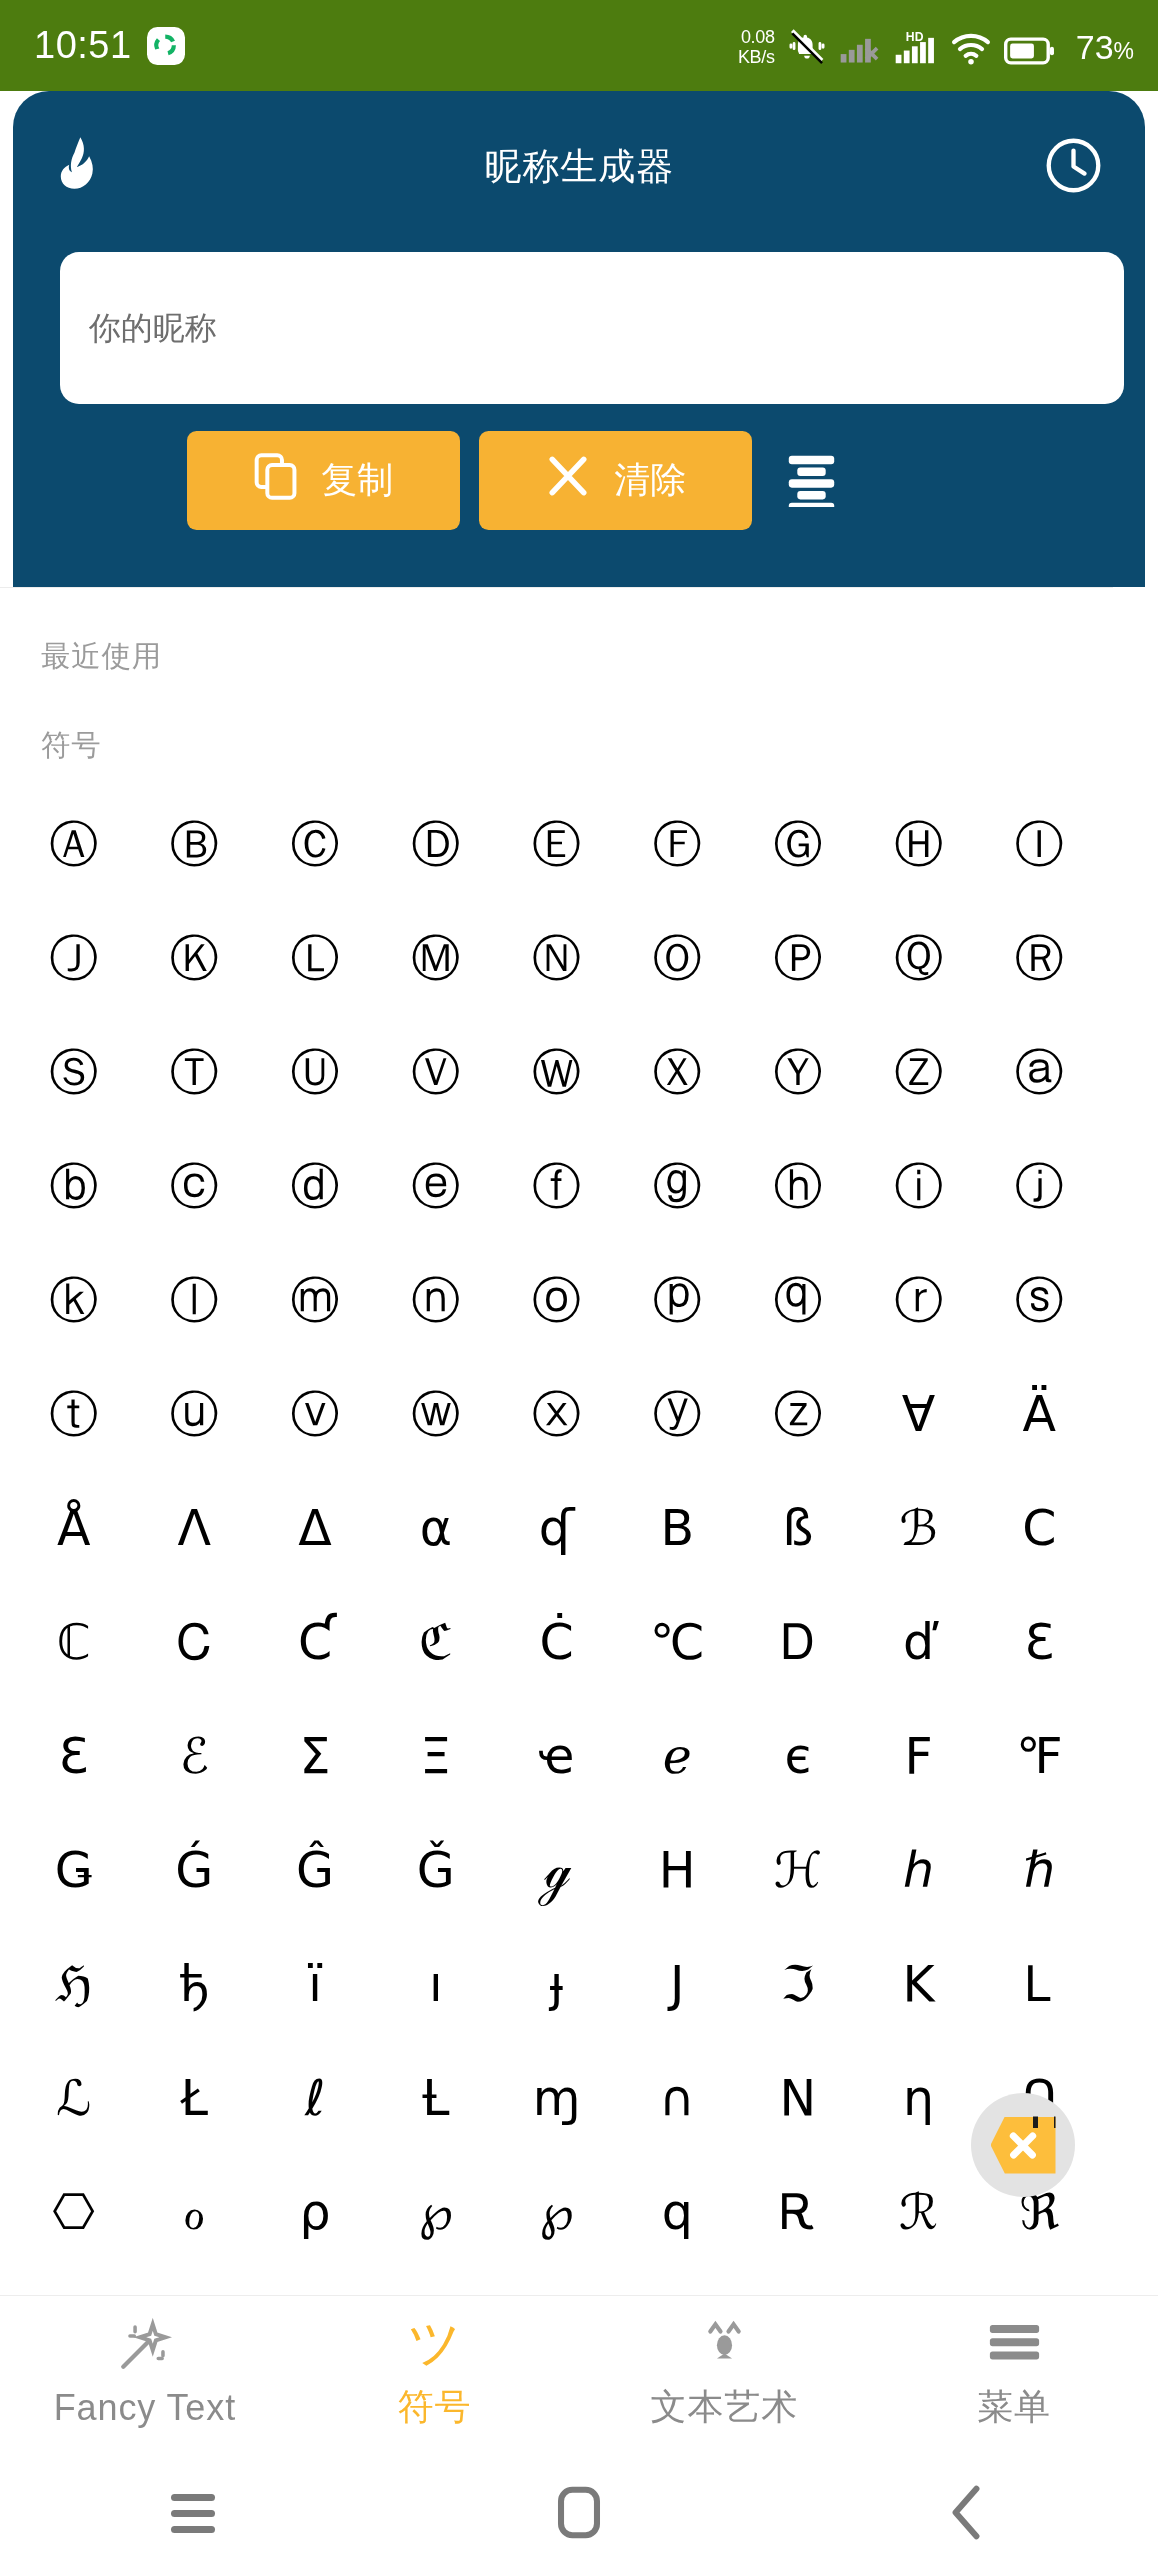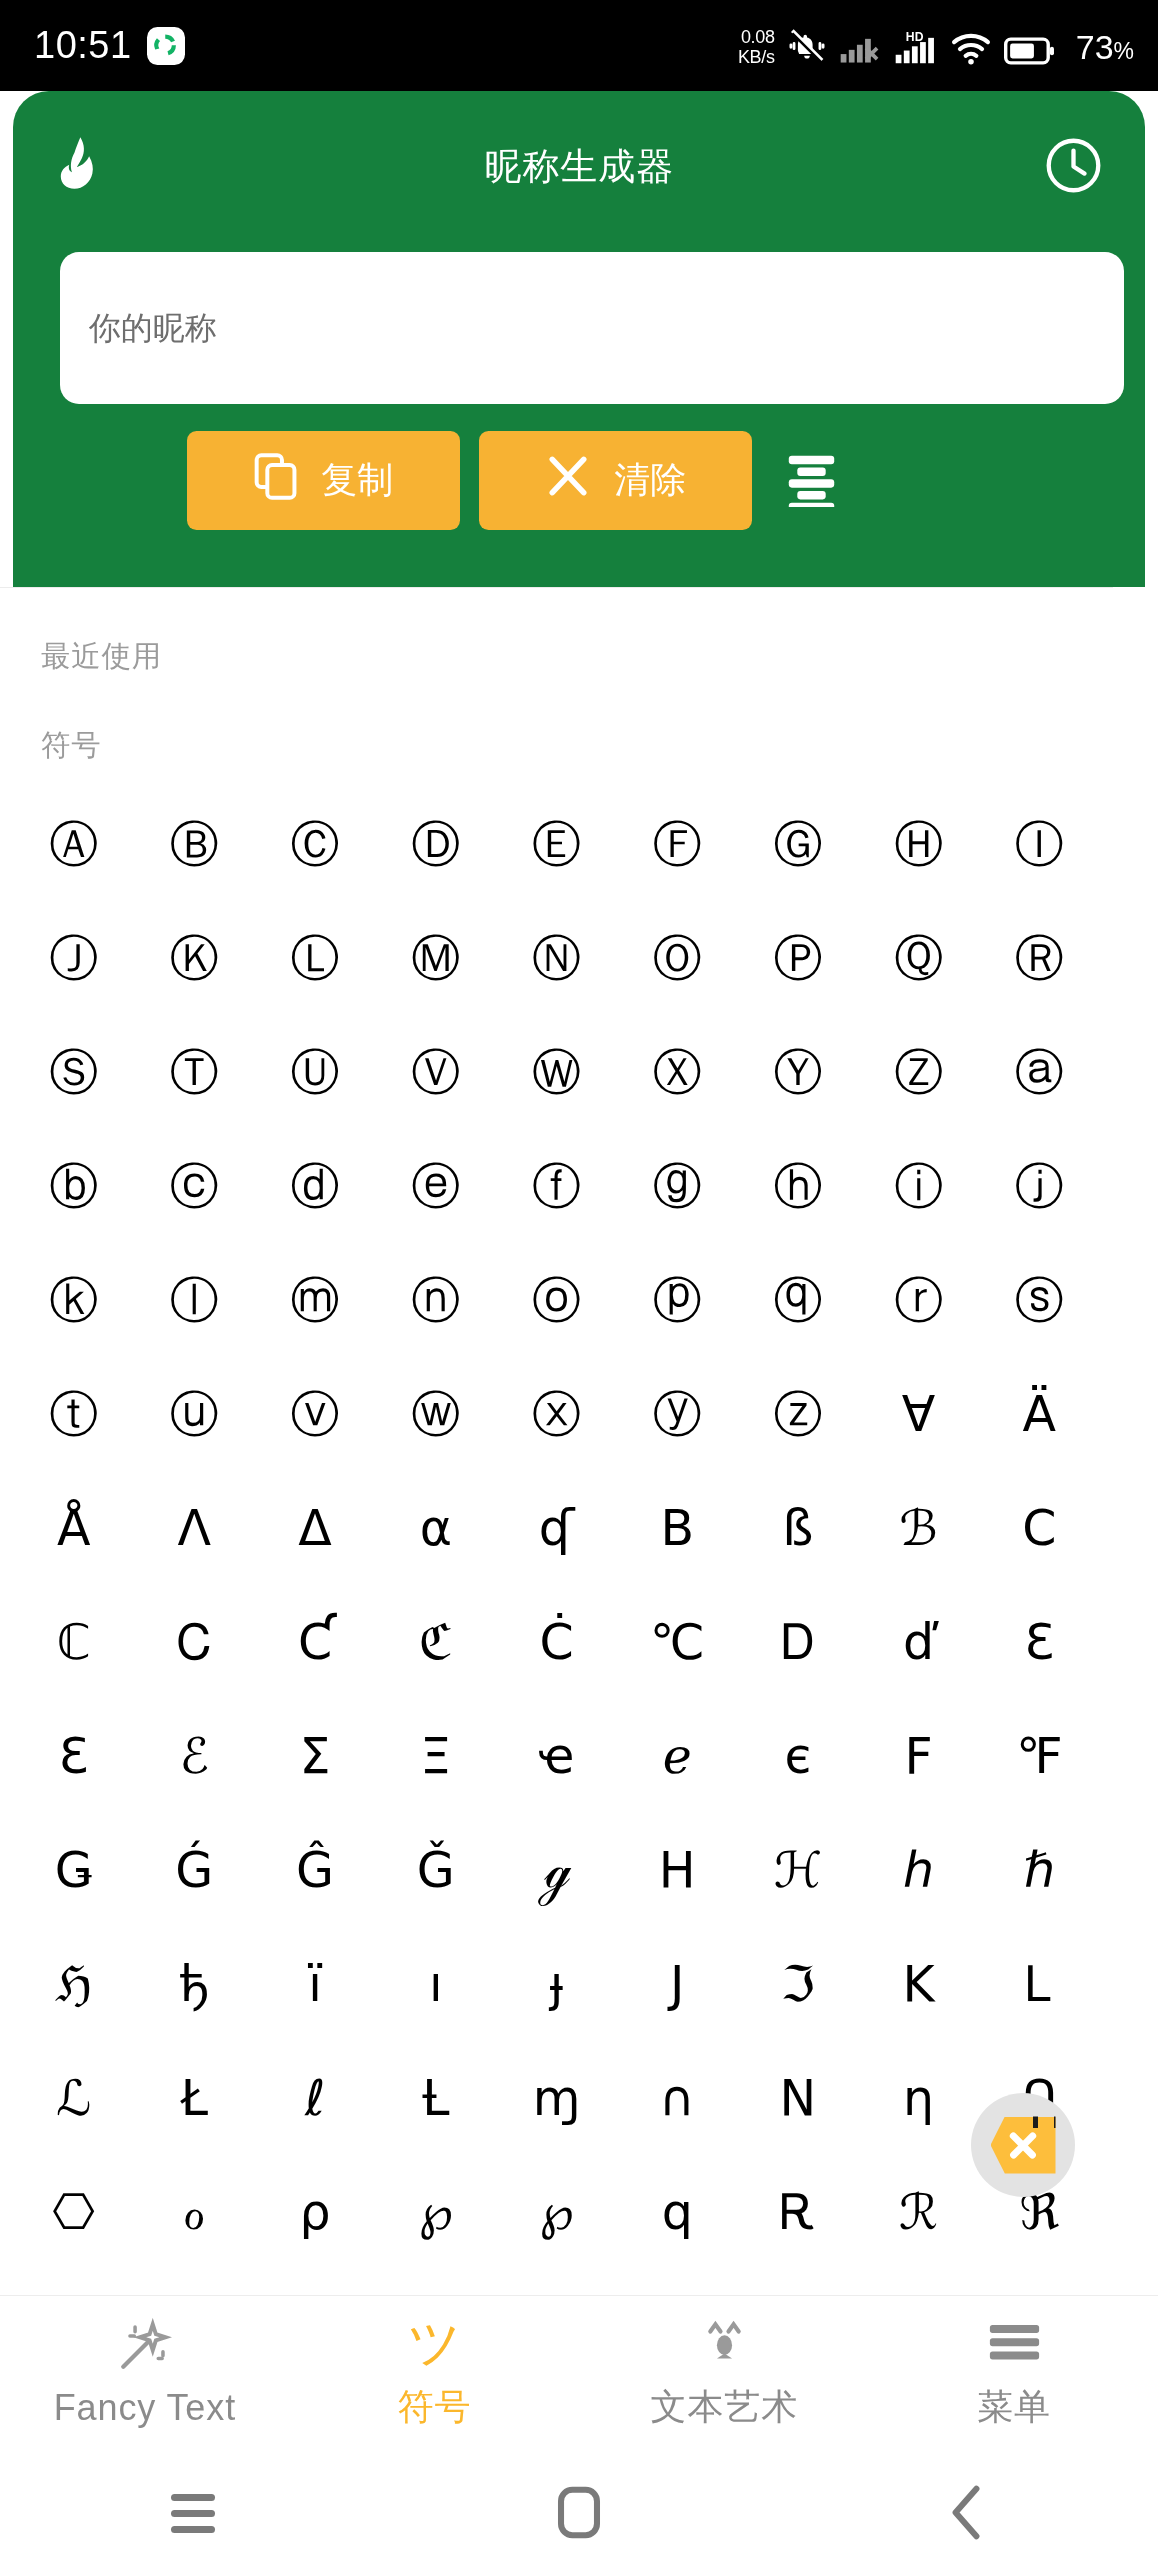--- a/index.html
+++ b/index.html
@@ -8,21 +8,21 @@
     background: #ffffff;
     font-family: "Liberation Sans", "DejaVu Sans", sans-serif;
     overflow: hidden;
   }
   #app { position: relative; width: 1159px; height: 2576px; background:#fff; }
 
   
   .statusbar {
     position: absolute; top: 0; left: 0;
     width: 1159px; height: 91px;
-    background: #000000;
+    background: #4d7c0f;
     display: flex; align-items: center;
     padding: 0 25px 0 34px;
     color: #fff;
   }
   .sb-clock { font-size: 38px; letter-spacing: 0.5px; font-weight: 400; }
   .sb-greenicon {
     width: 38px; height: 38px; margin-left: 15px;
     background: #fff; border-radius: 10.4px;
     display: flex; align-items: center; justify-content: center;
   }
@@ -33,21 +33,21 @@
     letter-spacing: -0.3px; color: #fff;
   }
   .sb-batt-txt { font-size: 34px; margin-left: 10px; }
   .sb-batt-pct { font-size: 23px; }
   .icon-wrap { display:flex; align-items:center; }
 
   
   .header {
     position: absolute; top: 91px; left: 13.3px;
     width: 1132px; height: 496px;
-    background: #15803d;
+    background: #0c4a6e;
     border-top-left-radius: 36px; border-top-right-radius: 36px;
   }
   .appbar {
     position: relative; height: 152px;
     display: flex; align-items: center; padding: 0 42px;
   }
   .appbar-title {
     position: absolute; left: 0; right: 0; text-align: center;
     font-size: 37px; color: #ffffff; letter-spacing: 0.9px;
   }

